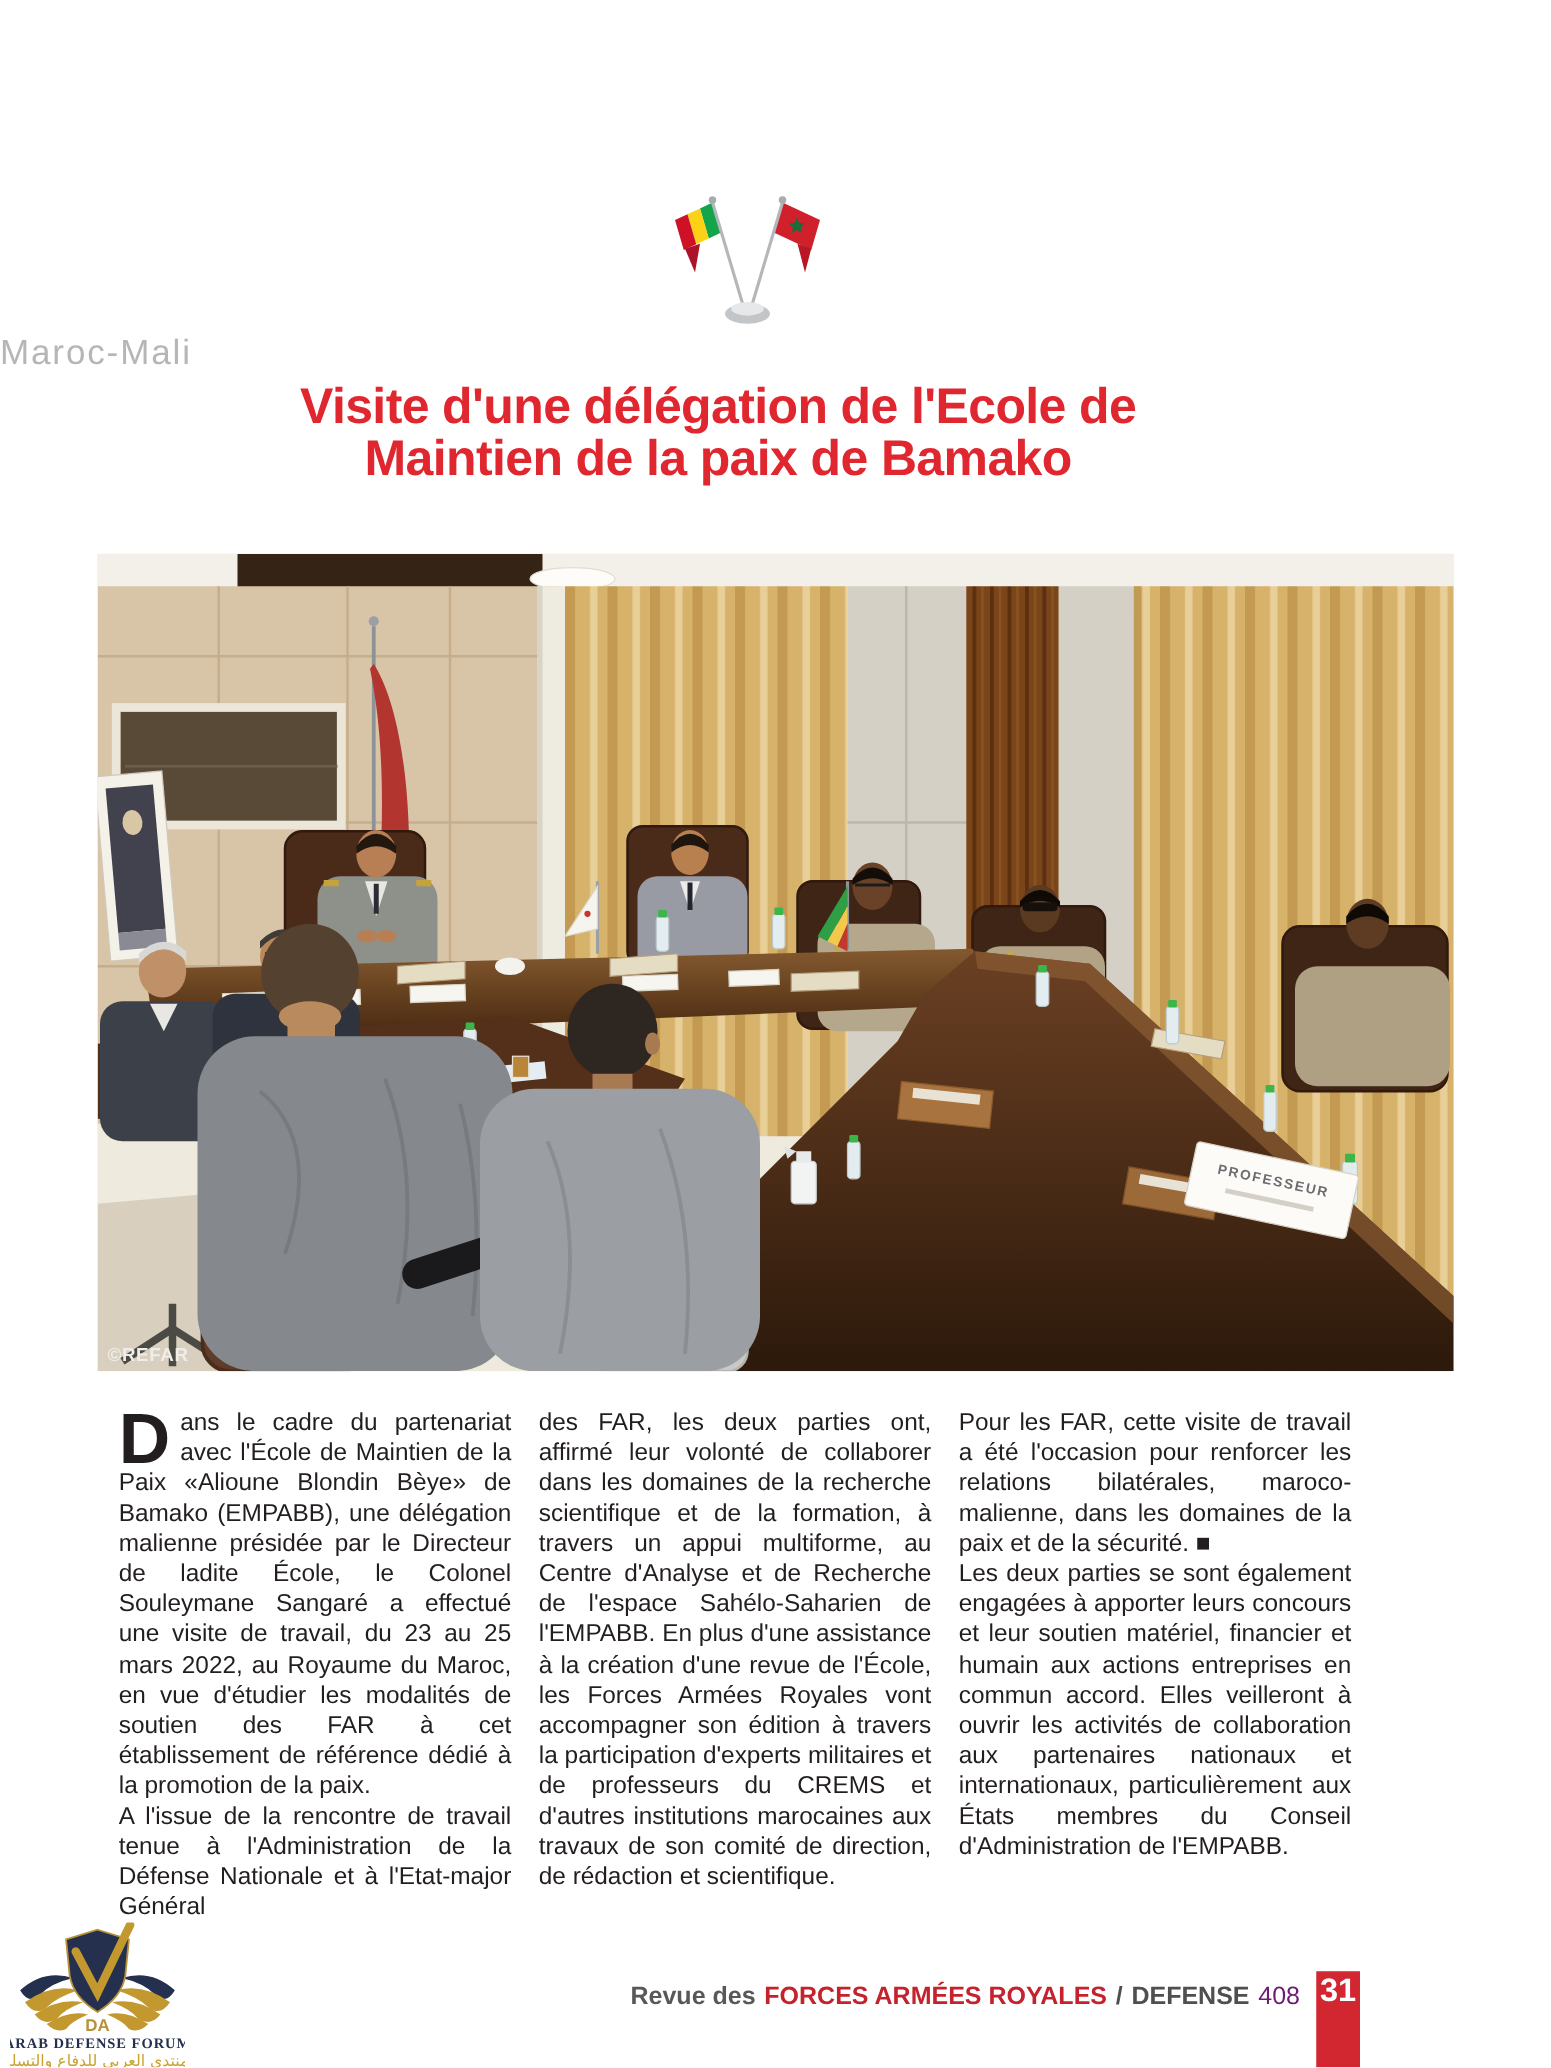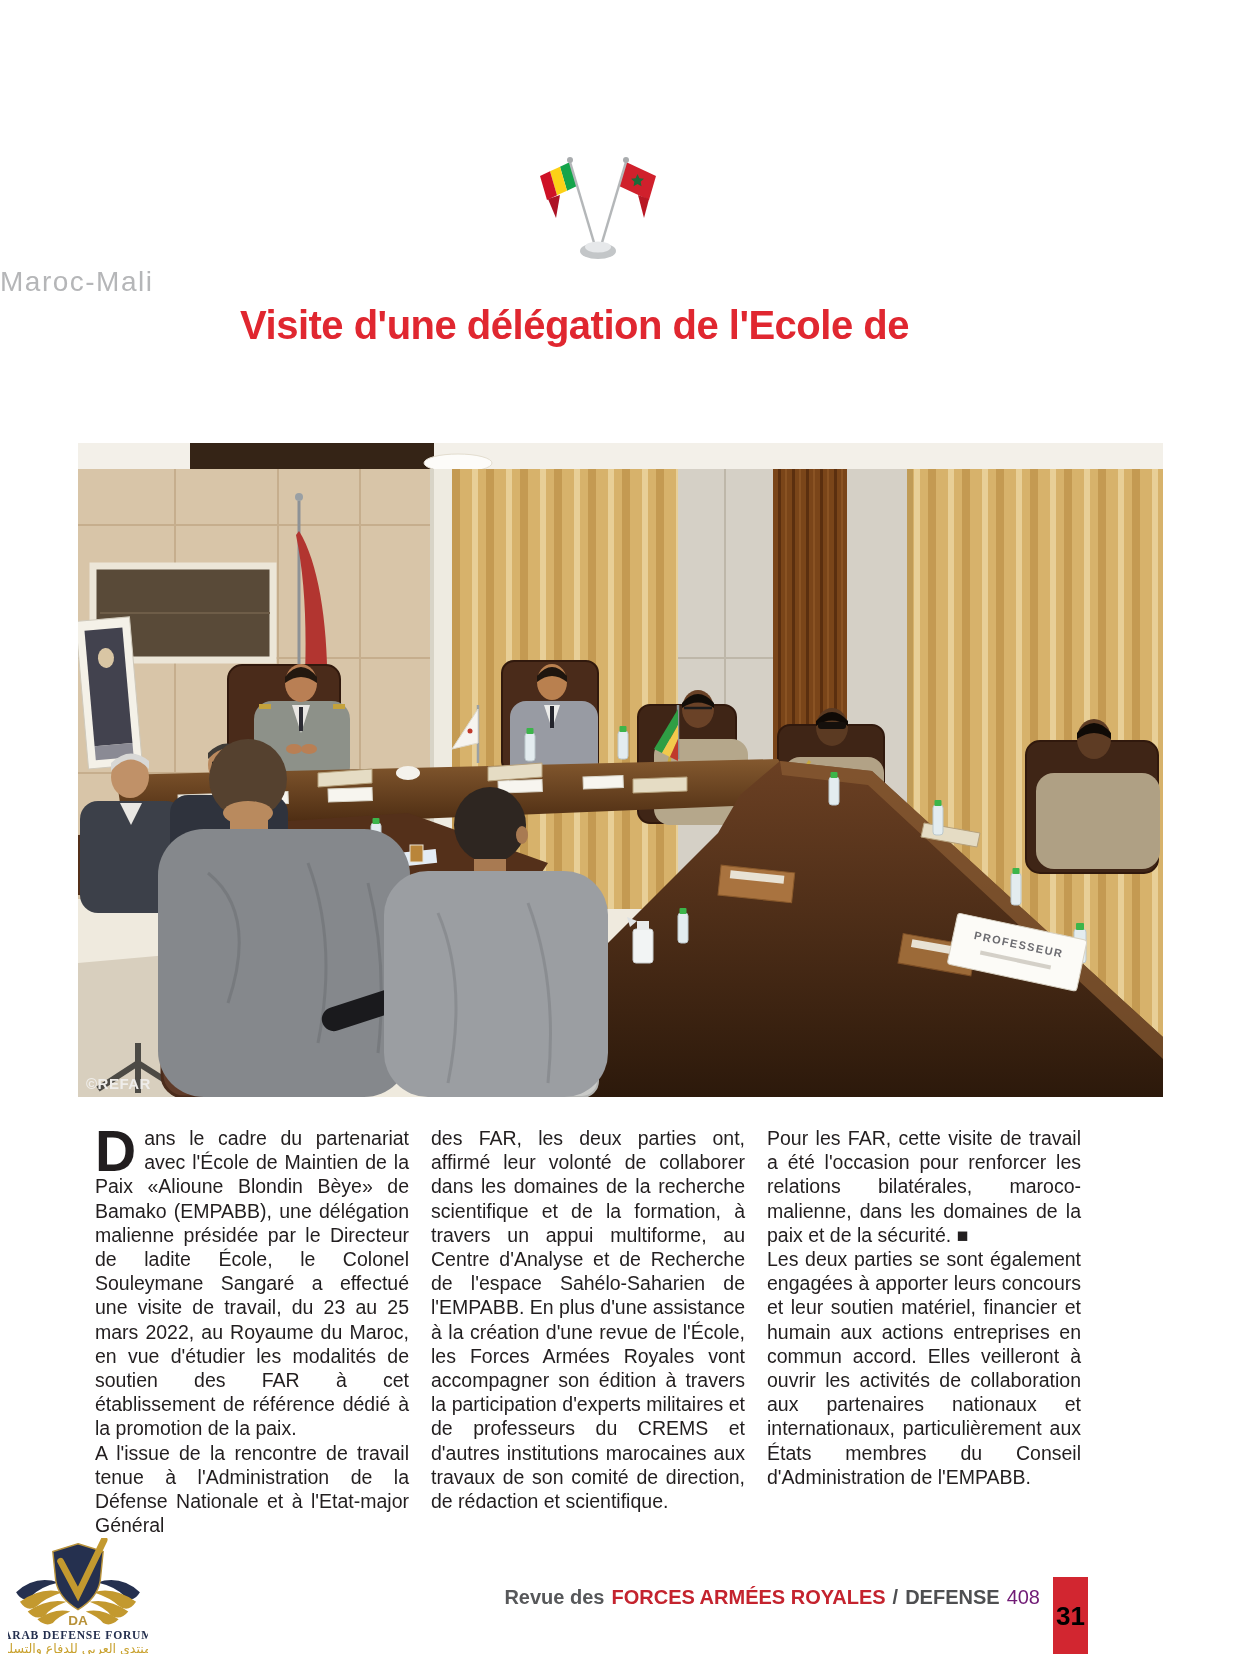--- a/index.html
+++ b/index.html
@@ -24,21 +24,21 @@
   .logo-svg{position:absolute;left:8px;top:1538px;width:140px;height:118px;}
   .credit-line{position:absolute;right:201px;top:1586px;display:flex;gap:7px;
         font-size:20px;align-items:baseline;white-space:nowrap;}
   .credit-prefix{color:#57585a;font-weight:600;margin-left:24px;}
   .magazine-name{color:#c4232e;font-weight:800;}
   .edition-sep{color:#4e4f51;font-weight:700;}
   .edition-label{color:#4e4f51;font-weight:700;}
   .edition-number{color:#701a75;font-weight:500;}
   .page-badge{position:absolute;left:1053px;top:1577px;width:35px;height:77px;background:#d22630;
         text-align:center;}
-  .page-badge span{display:inline-block;margin-top:24px;color:#000000;font-size:26px;font-weight:600;}
+  .page-badge span{display:inline-block;margin-top:0;color:#ffffff;font-size:26px;font-weight:600;}
 </style>
 </head>
 <body>
 
 <div class="page">
 
   <svg class="flags-svg" viewBox="0 0 140 125" aria-hidden="true">
 
     <g>
       <g transform="translate(42,16)">
@@ -63,21 +63,21 @@
       <circle cx="42" cy="14" r="3" fill="#a9acae"></circle>
       <circle cx="98" cy="14" r="3" fill="#a9acae"></circle>
       <ellipse cx="70" cy="105" rx="18" ry="8" fill="#c3c6c8"></ellipse>
       <ellipse cx="70" cy="101" rx="13" ry="5.5" fill="#e6e8ea"></ellipse>
     </g>
   </svg>
 
   <div class="section-label">Maroc-Mali</div>
 
   <h1 class="page-title"><span>Visite d'une délégation de l'Ecole de</span><br>
-  </h1>
+  <span>Maintien de la paix de Bamako</span></h1>
 
   <figure class="photo">
     <svg viewBox="0 0 1085 654" aria-hidden="true">
       <defs>
         <pattern id="curtP" width="34" height="12" patternUnits="userSpaceOnUse">
           <rect width="34" height="12" fill="#d7b26b"></rect>
           <rect width="8" height="12" fill="#c49a52"></rect>
           <rect x="20" width="6" height="12" fill="#e8cf97"></rect>
         </pattern>
         <pattern id="woodP" width="14" height="20" patternUnits="userSpaceOnUse">

